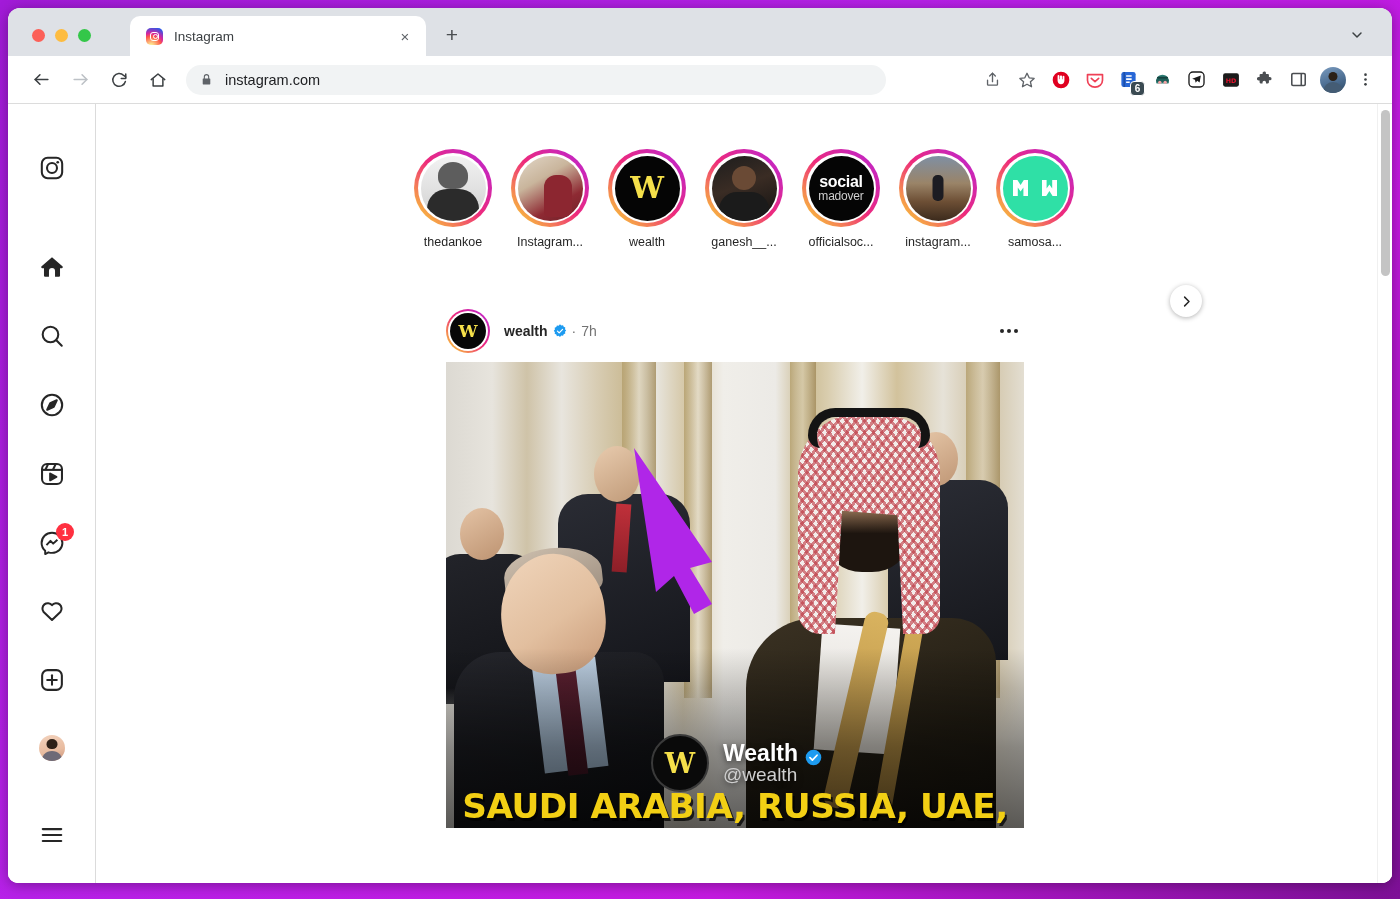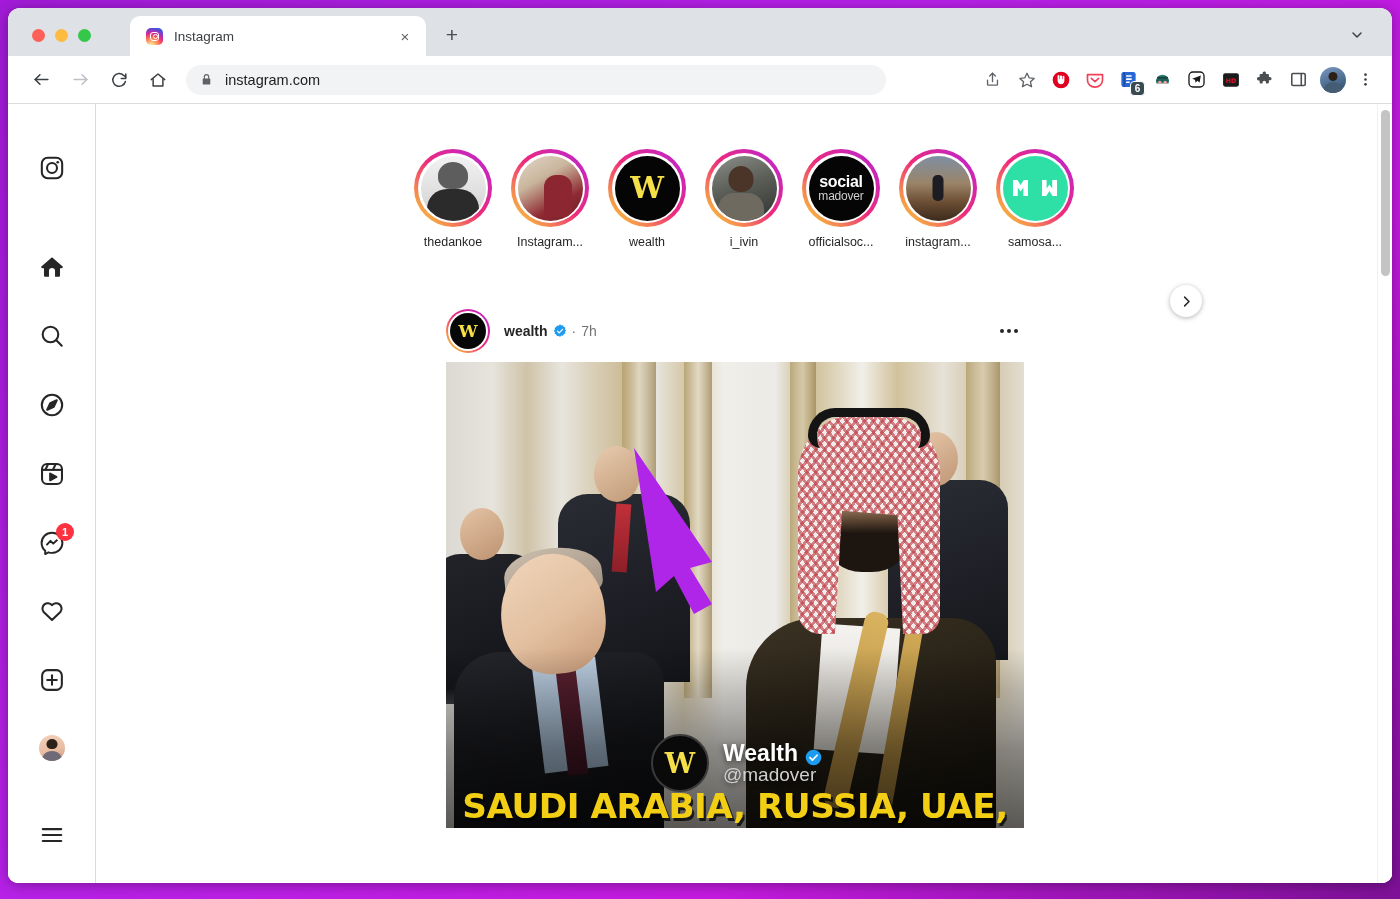--- a/index.html
+++ b/index.html
@@ -697,29 +697,29 @@
             <div class="ring">
                 <div class="inner">
                   <div class="av av-wealth" style="display:flex;align-items:center;justify-content:center">
                     <span class="wealth-w">W</span>
                   </div>
                 </div>
               </div>
             <div class="uname">wealth</div>
           </div>
 
-
           <div class="story">
             <div class="ring">
                 <div class="inner">
-                  <div class="av av-ivin"></div>
+                  <div class="av av-ganesh"></div>
                 </div>
               </div>
-            <div class="uname">i_ivin</div>
-          </div>
+            <div class="uname">ganesh__...</div>
+          </div>
+
 
           <div class="story">
             <div class="ring">
                 <div class="inner">
                   <div class="av av-social" style="display:flex;align-items:center;justify-content:center">
               <div class="social-text">
                       <div class="s1">social</div>
                       <div class="s2">madover</div>
                     </div>
             </div>
@@ -829,21 +829,21 @@
               <div id="ov-names">
                 <div id="ov-name">
                   <span>Wealth</span>
                   <span class="verified">
                     <svg width="17" height="17" viewBox="0 0 24 24">
                         <circle cx="12" cy="12" r="11" fill="#1d9bf0"></circle>
                         <polyline points="7 12.3 10.4 15.6 17 8.8" fill="none" stroke="#fff" stroke-width="2.4" stroke-linecap="round" stroke-linejoin="round"></polyline>
                       </svg>
                   </span>
                 </div>
-                <div id="ov-handle">@madover</div>
+                <div id="ov-handle">@wealth</div>
               </div>
             </div>
 
             <div id="ov-headline">
               <div>SAUDI ARABIA, RUSSIA, UAE,</div>
               <div>IRAQ, KUWAIT, OMAN AND ALGERIA</div>
             </div>
           </div>
         </div>
 

